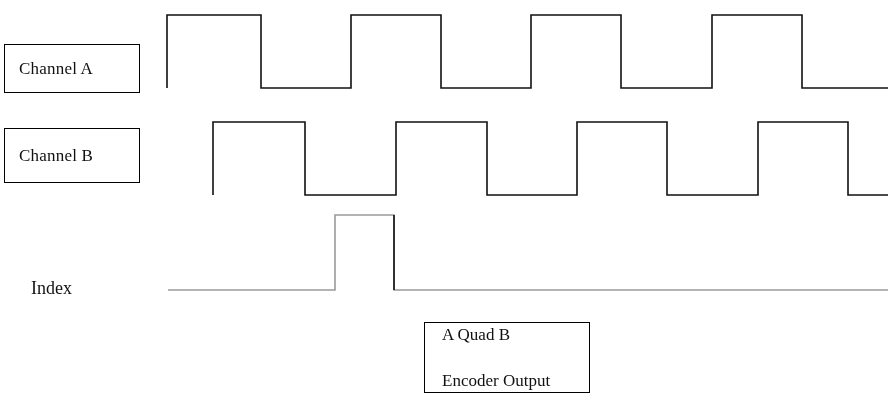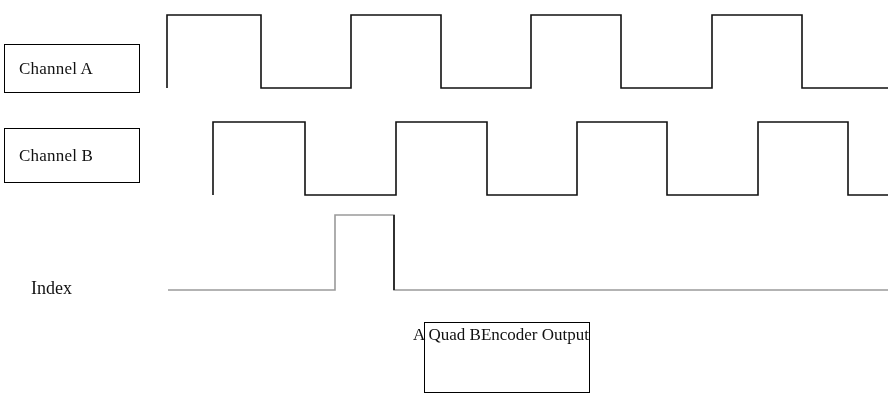--- a/index.html
+++ b/index.html
@@ -60,21 +60,22 @@
   #caption-box {
     position: absolute;
     left: 424px;
     top: 322px;
     width: 166px;
     height: 71px;
     box-sizing: border-box;
     border: 1px solid #000000;
     background: #ffffff;
     display: flex;
-    justify-content: flex-end;
+    flex-direction: column;
+    justify-content: space-between;
     padding-left: 17px;
   }
   #caption-box .caption-line {
     font-size: 17px;
     line-height: 23px;
     color: #111111;
     white-space: pre;
   }
   svg.wave-layer {
     position: absolute;

